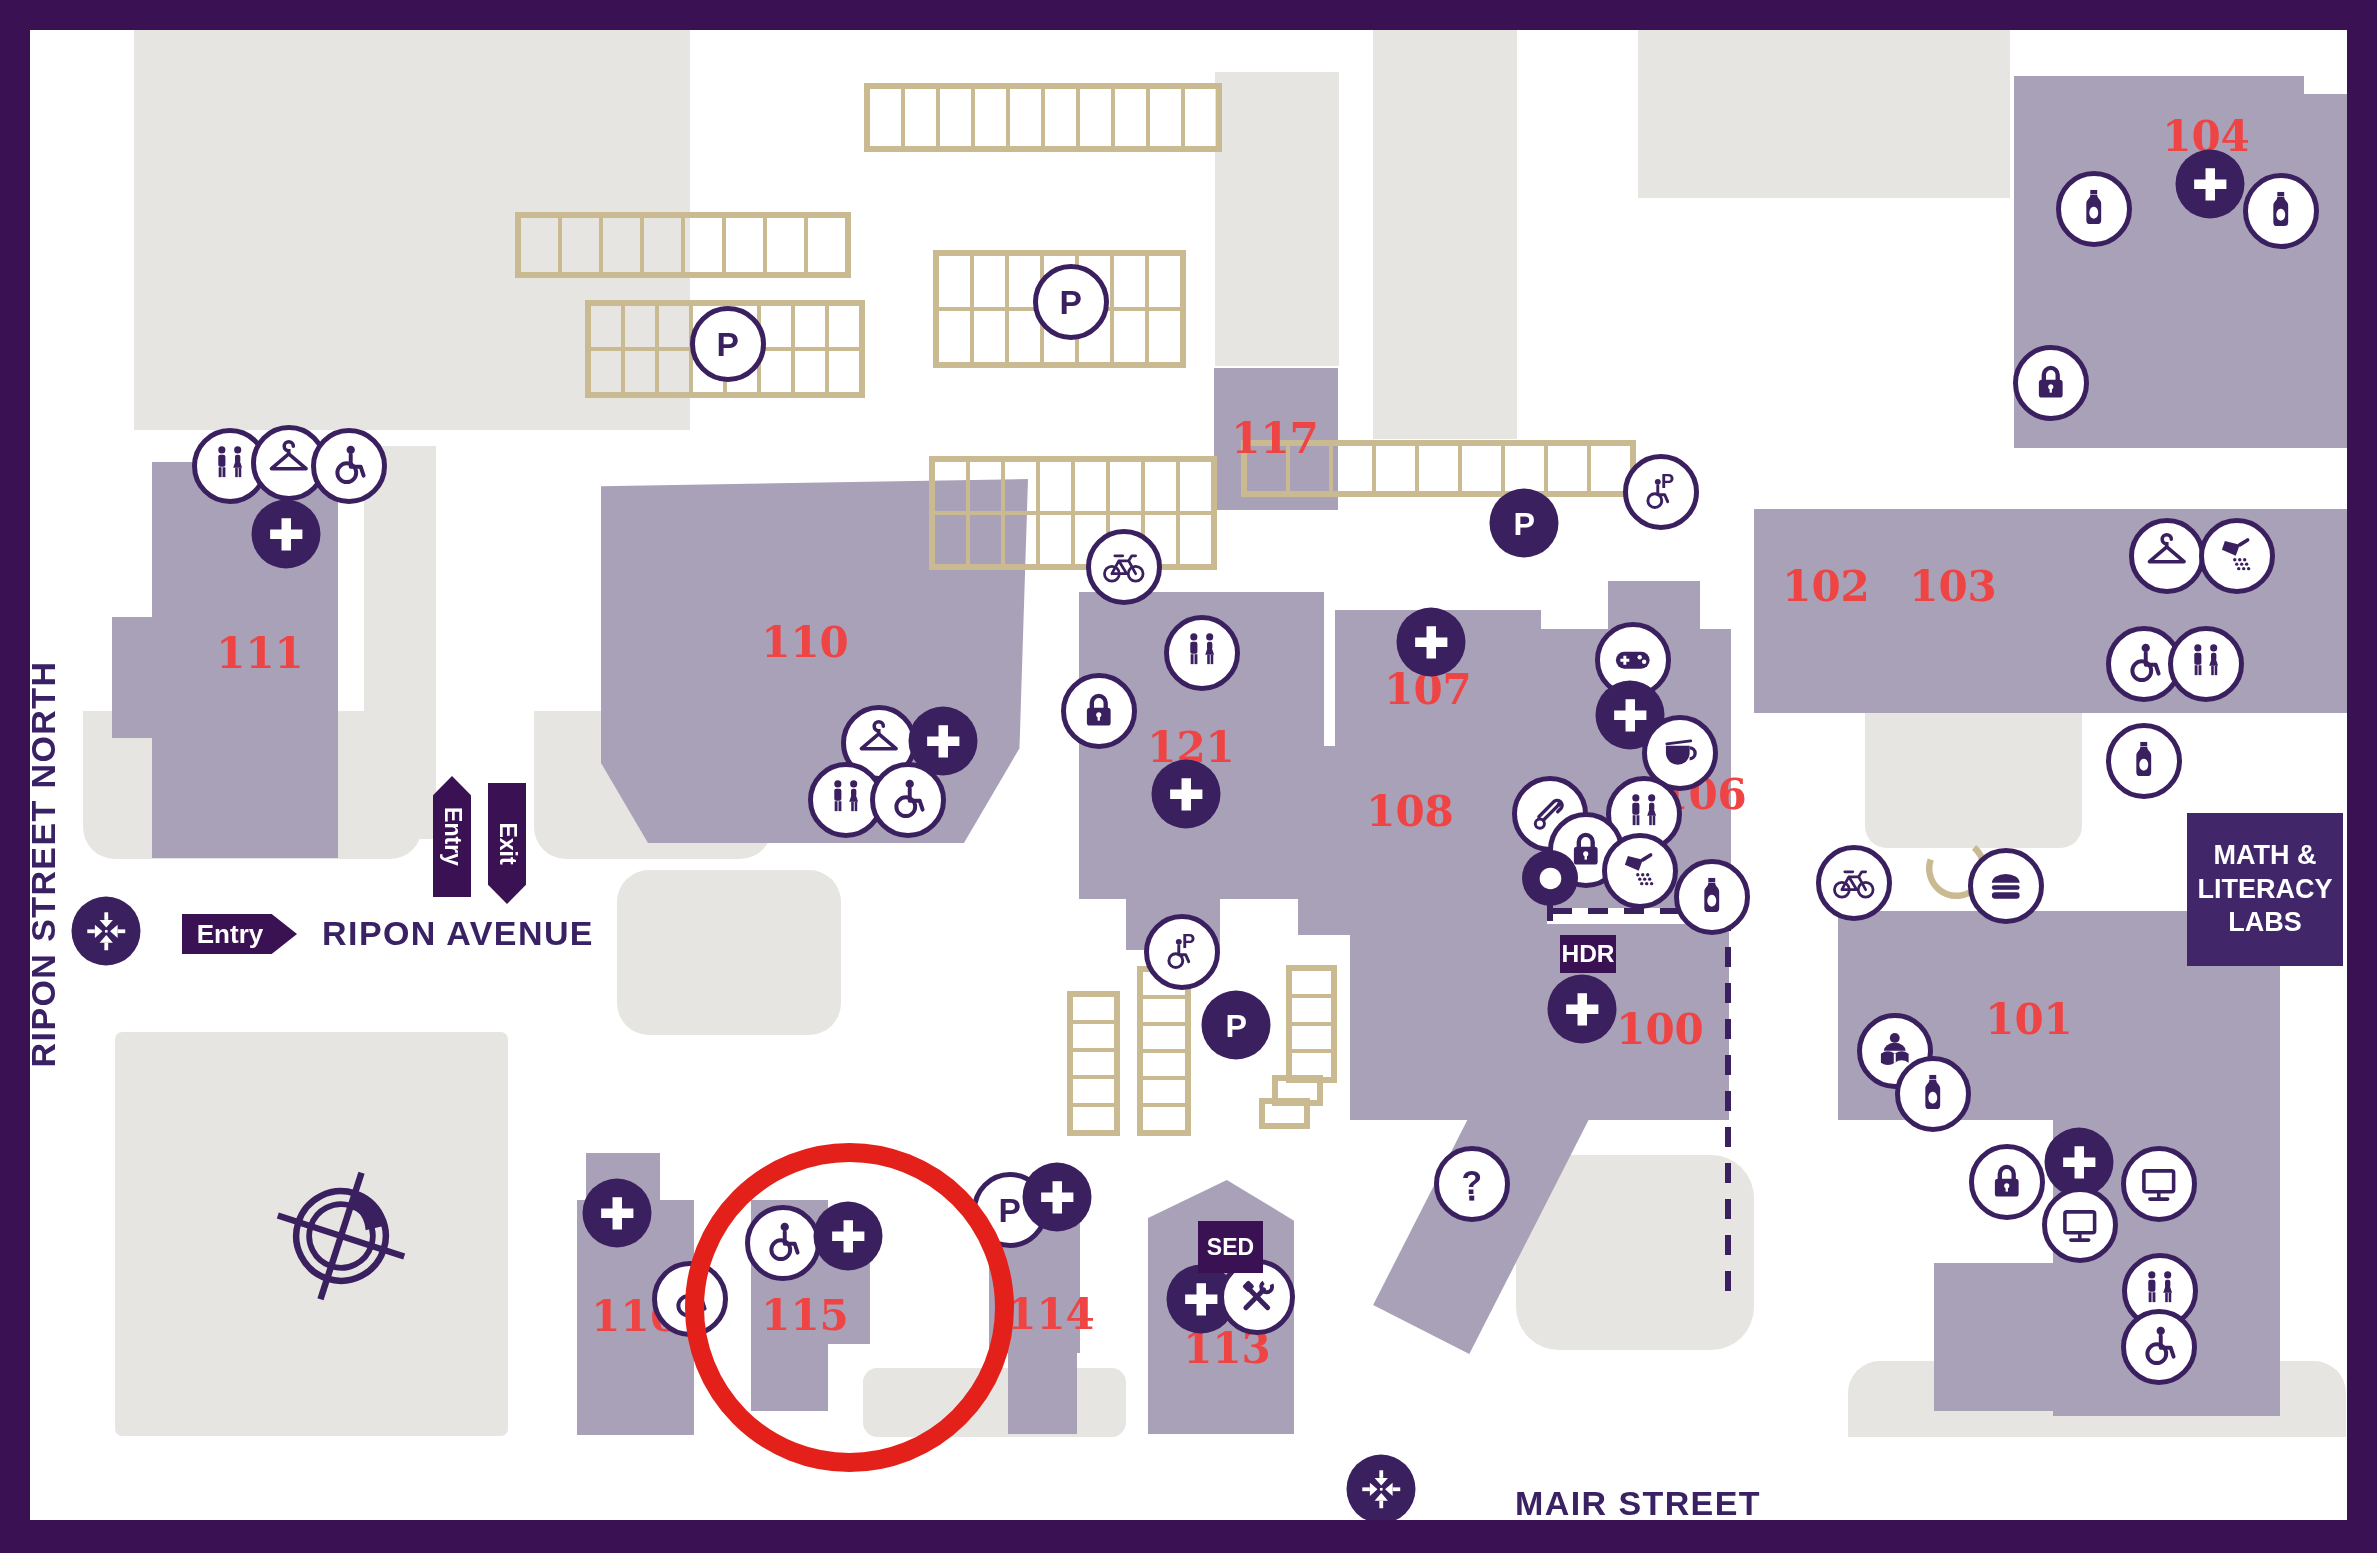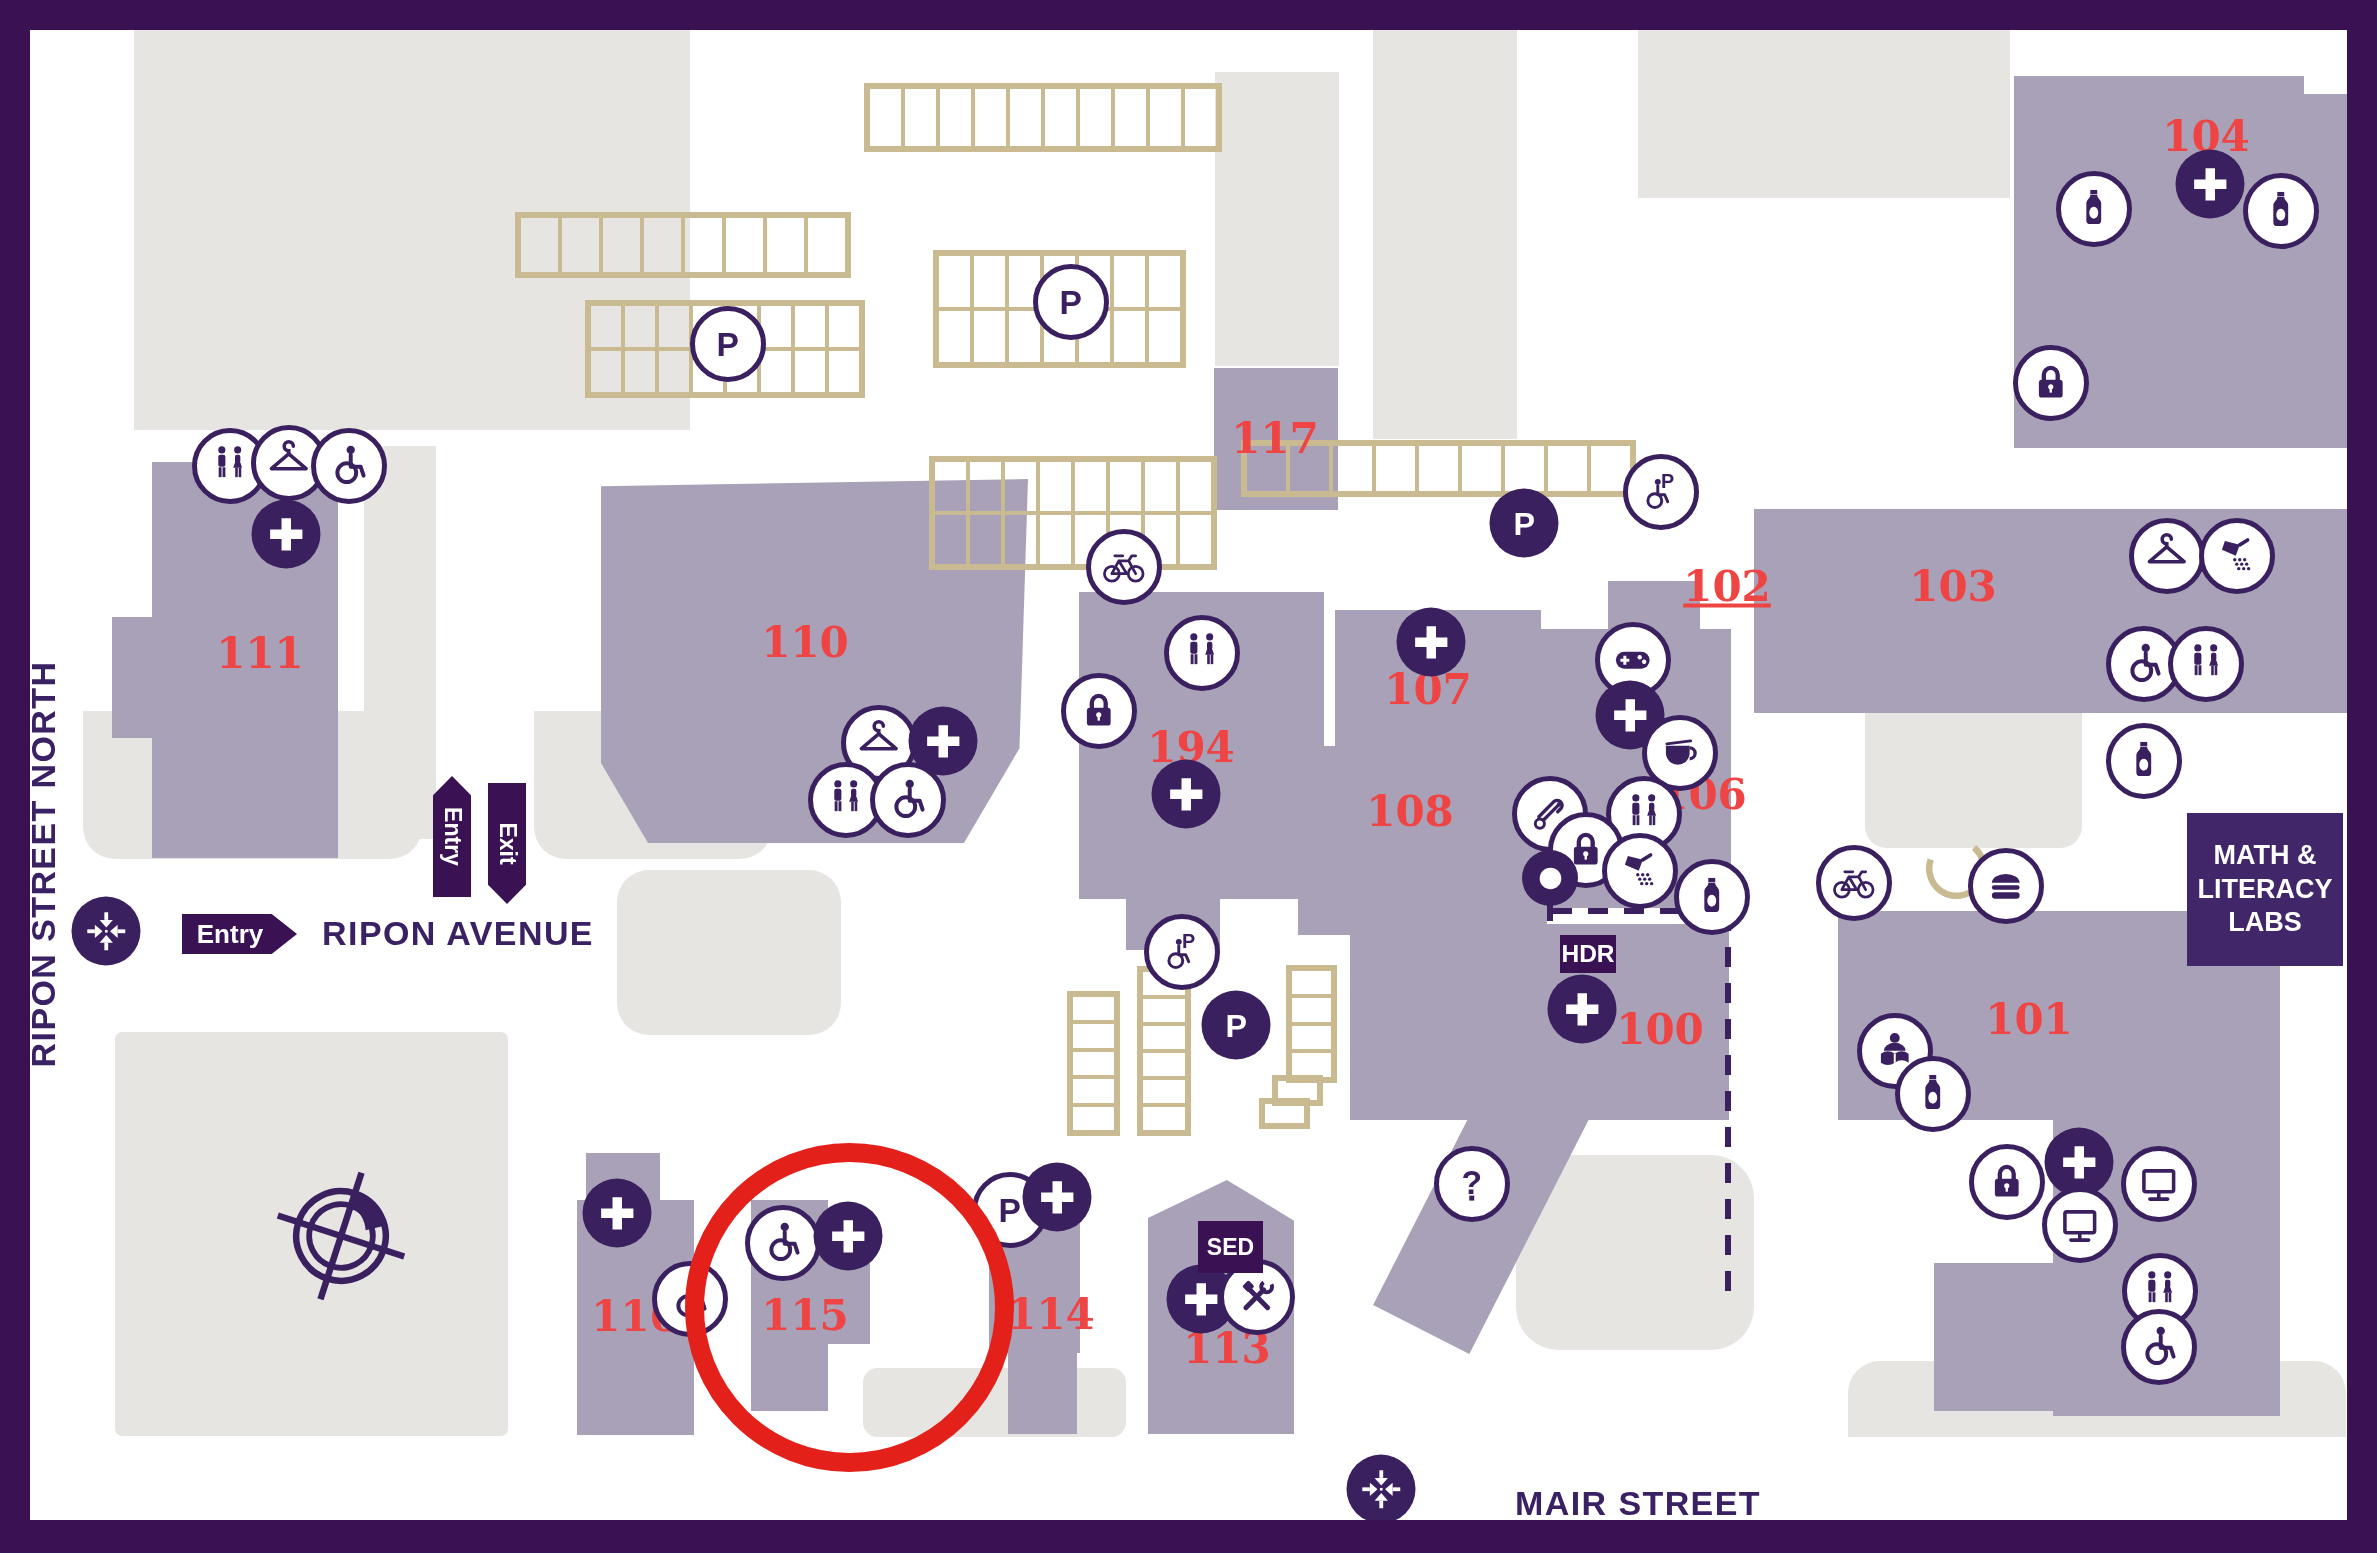--- a/index.html
+++ b/index.html
@@ -279,27 +279,27 @@
           <rect x="22.6" y="22.6" width="2.8" height="2.8"></rect>
         </g>
       </symbol>
       <symbol id="i-pin" viewBox="0 0 48 48">
         <circle cx="24" cy="24" r="14" fill="currentColor"></circle>
       </symbol>
     </defs>
   </svg>
 <span class="bnum" style="left: 260px; top: 653px;">111</span>
     <span class="bnum" style="left: 805px; top: 642px;">110</span>
-    <span class="bnum" style="left: 1191px; top: 747px;">194</span>
+    <span class="bnum" style="left: 1191px; top: 747px;">121</span>
     <span class="bnum" style="left: 1428px; top: 689px;">107</span>
     <span class="bnum" style="left: 1410px; top: 811px;">108</span>
     <span class="bnum" style="left: 1703px; top: 794px;">106</span>
     <span class="bnum" style="left: 1660px; top: 1029px;">100</span>
     <span class="bnum" style="left: 2029px; top: 1019px;">101</span>
-    <span class="bnum" style="left: 1727px; top: 586px; text-decoration: underline;">102</span>
+    <span class="bnum" style="left: 1826px; top: 586px;">102</span>
     <span class="bnum" style="left: 1953px; top: 586px;">103</span>
     <span class="bnum" style="left: 2206px; top: 136px;">104</span>
     <span class="bnum" style="left: 1275px; top: 438px;">117</span>
     <span class="bnum" style="left: 635px; top: 1316px;">116</span>
     <span class="bnum" style="left: 805px; top: 1315px;">115</span>
     <span class="bnum" style="left: 1051px; top: 1314px;">114</span>
     <span class="bnum" style="left: 1227px; top: 1348px;">113</span>
     <div class="marker outline" style="left: 230px; top: 466px;">
       <svg viewBox="0 0 66.2344 66.2344" width="48" height="48">
         <use href="#i-toilets"></use>

